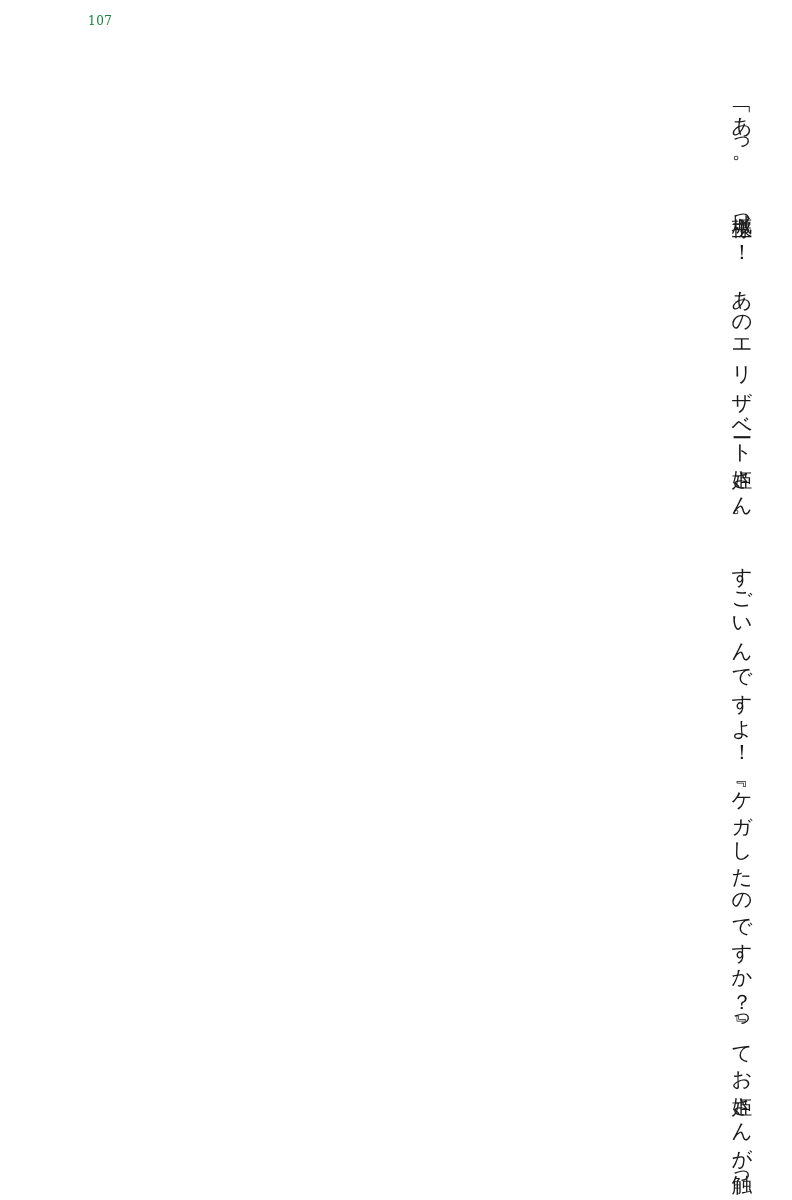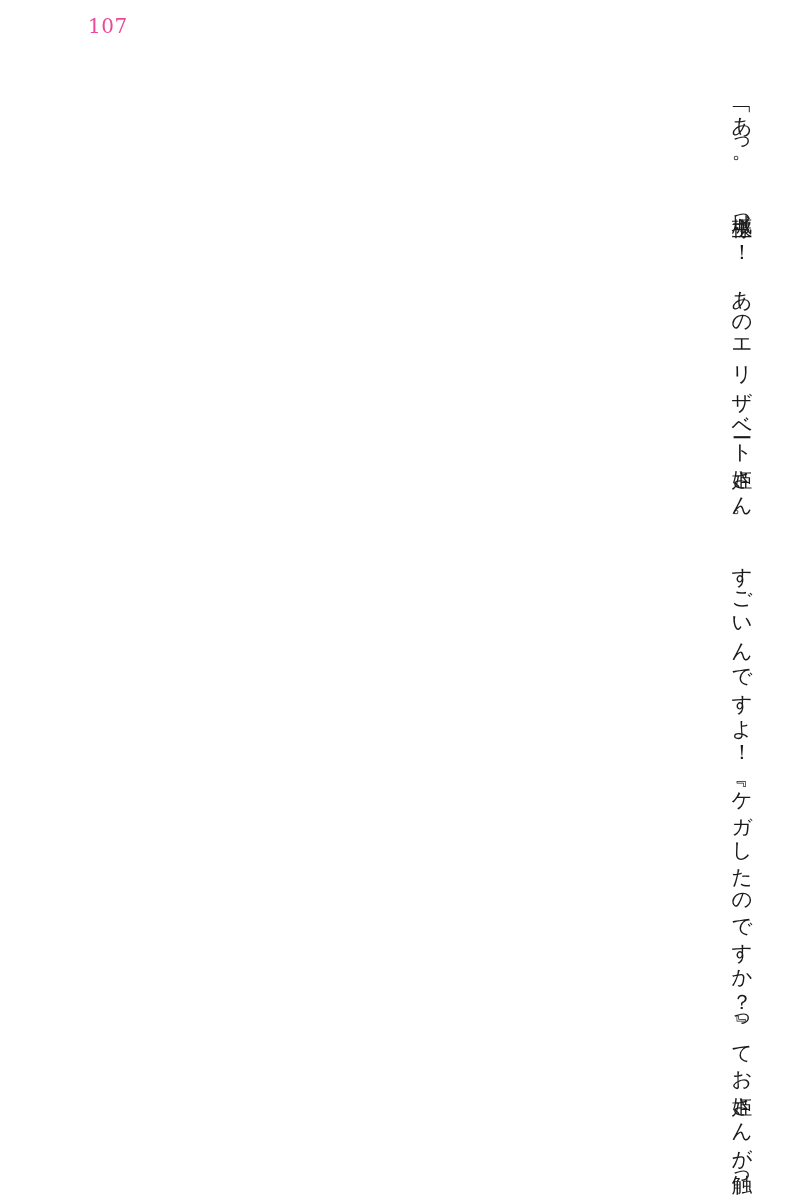--- a/index.html
+++ b/index.html
@@ -18,24 +18,24 @@
   .page {
     position: relative;
     width: 792px;
     height: 1200px;
     box-sizing: border-box;
   }
   .page-number {
     position: absolute;
     top: 14px;
     left: 88px;
-    font-size: 20px;
+    font-size: 12px;
     font-family: "DejaVu Serif", "Liberation Serif", serif;
     letter-spacing: 0.5px;
-    color: #ec4899;
+    color: #15803d;
   }
   .text-body {
     position: absolute;
     top: 78px;
     left: 38px;
     right: 40px;
     height: 1090px;
     writing-mode: vertical-rl;
     text-orientation: upright;
     direction: ltr;

